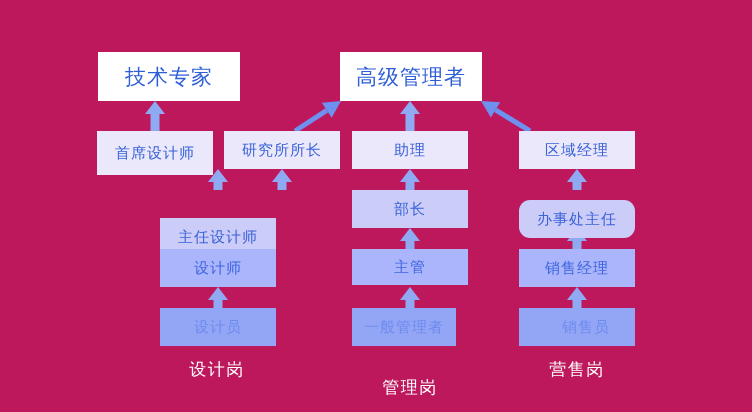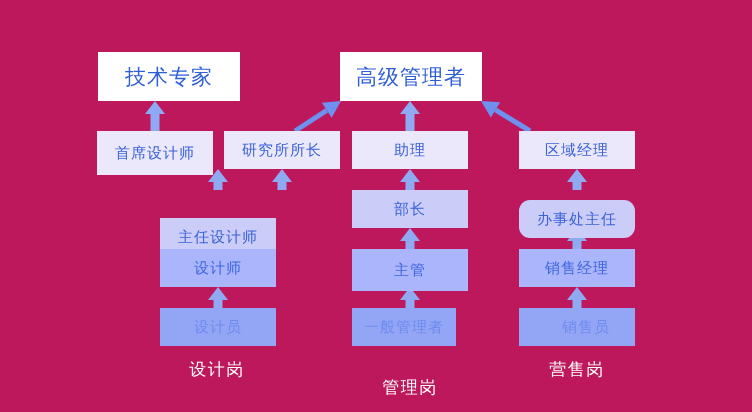--- a/index.html
+++ b/index.html
@@ -99,21 +99,21 @@
   <div id="nodes-layer">
       <div class="node node-top" style="left: 98px; top: 52px; width: 142px; height: 49px;">技术专家</div>
       <div class="node node-top" style="left: 340px; top: 52px; width: 142px; height: 49px;">高级管理者</div>
       <div class="node node-r2" style="left: 97px; top: 131px; width: 116px; height: 44px;">首席设计师</div>
       <div class="node node-r2" style="left: 224px; top: 131px; width: 116px; height: 38px;">研究所所长</div>
       <div class="node node-r3" style="left: 160px; top: 190px; width: 116px; height: 38px; margin-top: 28px;">主任设计师</div>
       <div class="node node-r4" style="left: 160px; top: 249px; width: 116px; height: 38px;">设计师</div>
       <div class="node node-r5" style="left: 160px; top: 308px; width: 116px; height: 38px;">设计员</div>
       <div class="node node-r2" style="left: 352px; top: 131px; width: 116px; height: 38px;">助理</div>
       <div class="node node-r3" style="left: 352px; top: 190px; width: 116px; height: 38px;">部长</div>
-      <div class="node node-r4" style="left: 352px; top: 249px; width: 116px; height: 42px;">主管</div>
+      <div class="node node-r4" style="left: 352px; top: 249px; width: 116px; height: 36px;">主管</div>
       <div class="node node-r5" style="left: 352px; top: 308px; width: 104px; height: 38px;">一般管理者</div>
       <div class="node node-r2" style="left: 519px; top: 131px; width: 116px; height: 38px;">区域经理</div>
       <div class="node node-r3" style="left: 519px; top: 200px; width: 116px; height: 38px; border-radius: 11px;">办事处主任</div>
       <div class="node node-r4" style="left: 519px; top: 249px; width: 116px; height: 38px;">销售经理</div>
       <div class="node node-r5" style="left: 519px; top: 308px; width: 116px; height: 38px; padding-left: 18px;">销售员</div>
     </div>
   <div id="labels-layer">
       <div class="col-label" style="left: 157px; top: 358px; width: 120px;">设计岗</div>
       <div class="col-label" style="left: 350px; top: 376px; width: 120px;">管理岗</div>
       <div class="col-label" style="left: 517px; top: 358px; width: 120px;">营售岗</div>

